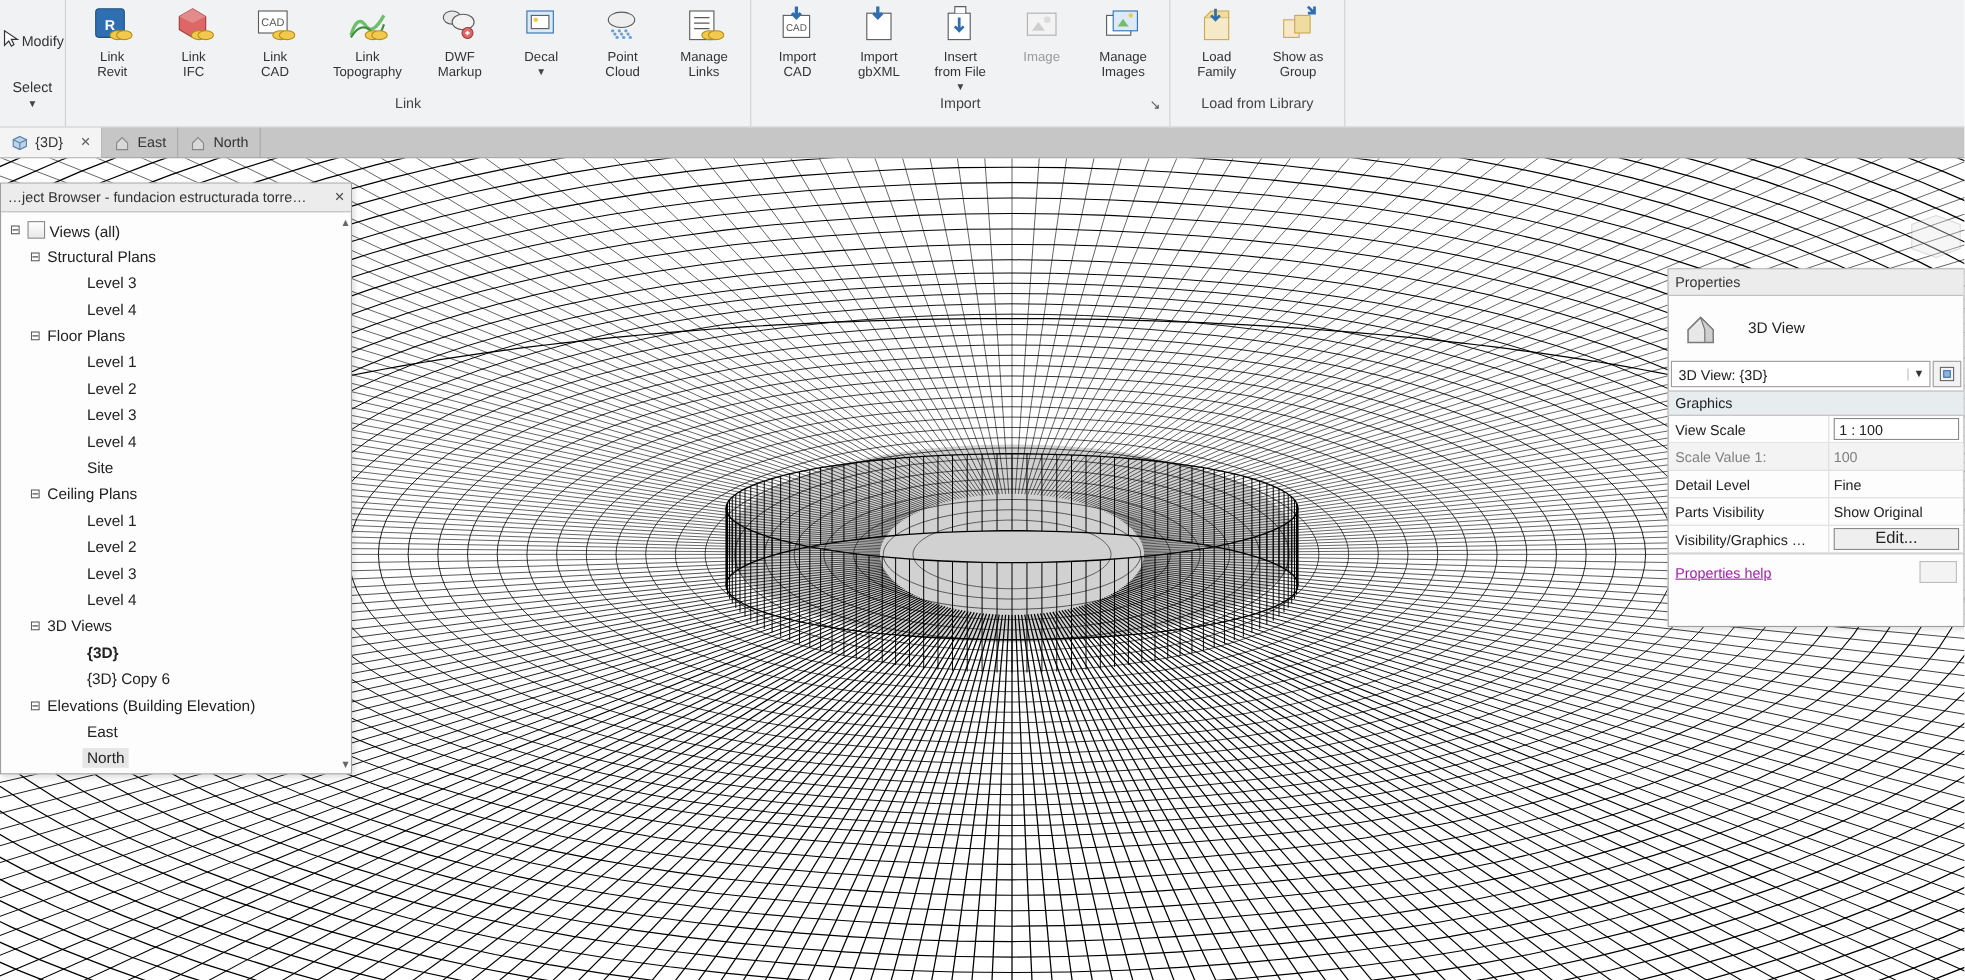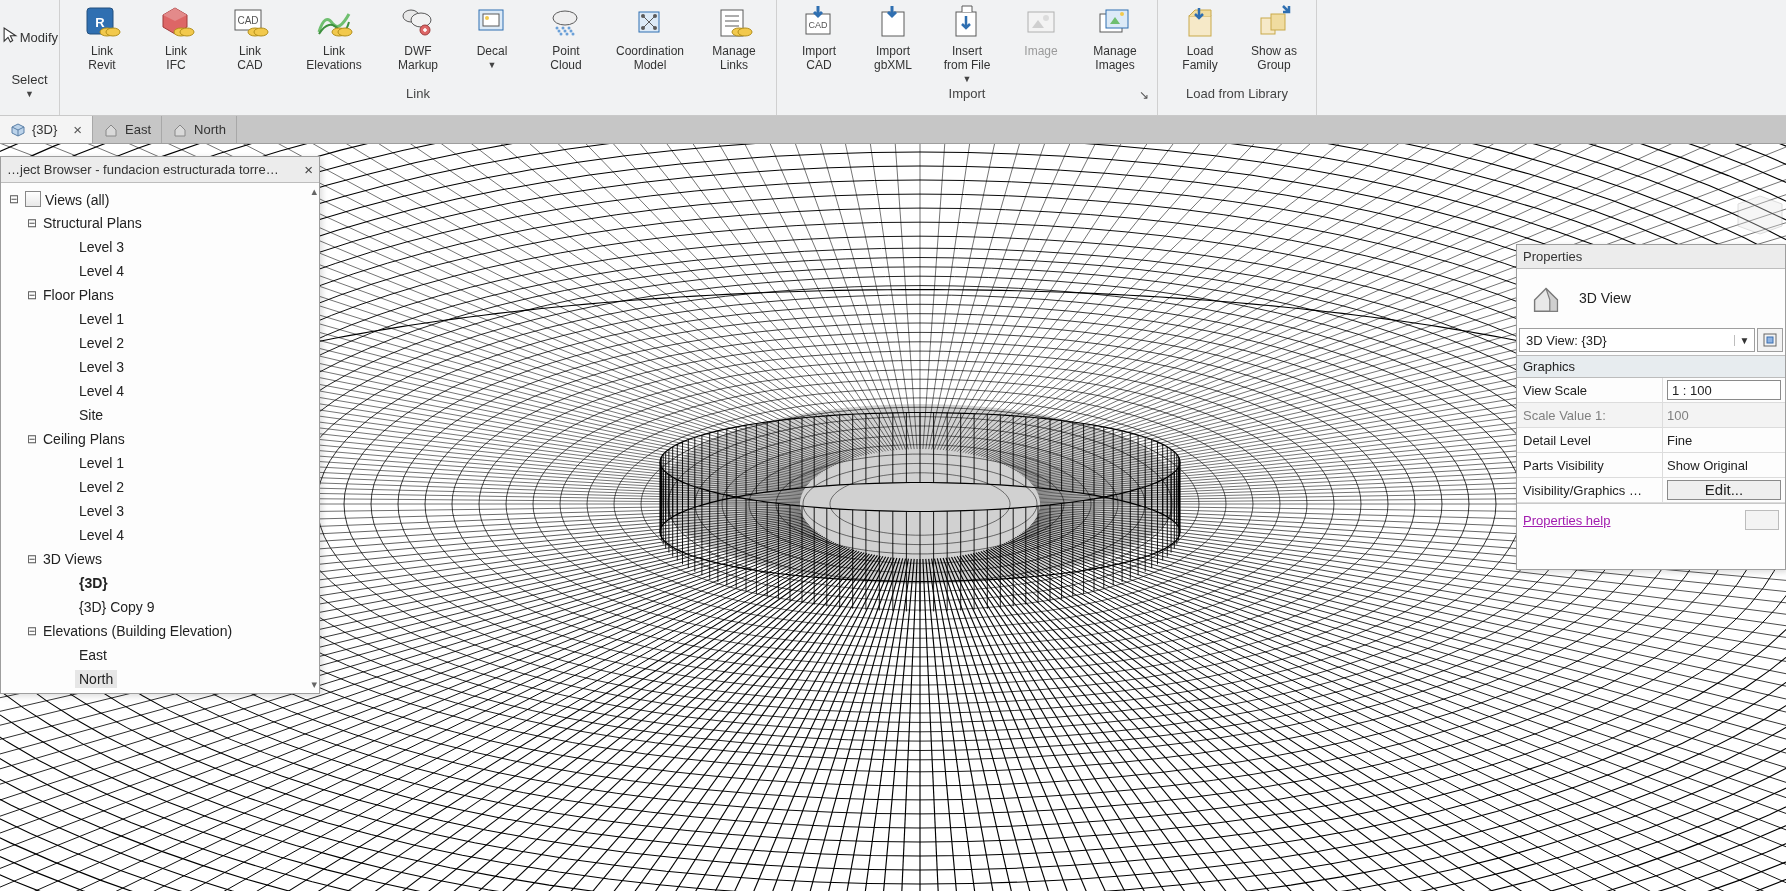--- a/index.html
+++ b/index.html
@@ -26,38 +26,38 @@
   .viewtab.active { background:#f4f4f4; }
   .viewtab .close-x { font-size:15px; color:#555; margin-left:10px; }
   .tab-ico { width:16px; height:16px; display:inline-flex; align-items:center; justify-content:center; }
   
   .workspace { position:relative; height:747px; background:#fff; }
   .canvas3d { position:absolute; inset:0; }
   
   .panel { position:absolute; background:#fdfdfd; border:1px solid #9e9e9e; box-shadow:2px 2px 6px rgba(0,0,0,0.15); }
   .panel-header { background:#ececec; border-bottom:1px solid #bdbdbd; font-size:13px; color:#333; padding:4px 6px; display:flex; align-items:center; justify-content:space-between; }
   .panel-header .close-x { font-size:15px; color:#444; }
-  .proj-browser { left:0; top:12px; width:320px; height:538px; }
+  .proj-browser { left:0; top:22px; width:320px; height:538px; }
   .tree { font-size:14px; color:#222; padding:4px 0 4px 2px; overflow:hidden; height:calc(100% - 26px); position:relative; }
   .tree .scroll-up { position:absolute; right:2px; top:2px; font-size:11px; color:#666; }
   .tree .scroll-dn { position:absolute; right:2px; bottom:2px; font-size:11px; color:#666; }
   .node { display:flex; align-items:center; height:24px; padding-left:4px; }
   .node .exp { width:14px; text-align:center; color:#555; font-size:12px; user-select:none; }
   .node .exp.none { visibility:hidden; }
   .node .lbl { padding:1px 4px; }
   .node.depth0 { padding-left:4px; }
   .node.depth1 { padding-left:22px; }
   .node.depth2 { padding-left:58px; }
   .node.view-root .lbl::before { content:""; display:inline-block; width:14px; height:14px; margin-right:4px; vertical-align:-2px; background:linear-gradient(#fff,#e8e8e8); border:1px solid #888; }
   .node.bold .lbl { font-weight:600; }
   .node.selected .lbl { background:#e6e6e6; }
   
   .props { right:0; top:100px; width:270px; height:326px; }
   .props-body { padding:0; font-size:13px; color:#222; }
-  .type-row { display:flex; align-items:center; gap:14px; padding:10px 10px 12px 10px; }
+  .type-row { display:flex; align-items:center; gap:24px; padding:10px 10px 12px 10px; }
   .type-row .type-ico { width:38px; height:38px; }
   .type-select { display:flex; align-items:center; border:1px solid #9e9e9e; background:#fff; height:24px; }
   .type-select .sel-text { flex:1; padding:0 6px; font-size:13px; }
   .type-select .dd { width:20px; text-align:center; border-left:1px solid #bdbdbd; font-size:10px; color:#333; }
   .inst-row { display:flex; align-items:center; height:26px; }
   .inst-row .sel { flex:1; }
   .inst-row .edit-type { width:26px; height:24px; border:1px solid #9e9e9e; background:#f3f3f3; margin-left:2px; display:flex; align-items:center; justify-content:center; }
   .cat-header { background:#e7ecef; border-top:1px solid #bcbcbc; border-bottom:1px solid #bcbcbc; padding:3px 6px; font-size:13px; }
   .prop-row { display:flex; height:25px; border-bottom:1px solid #dcdcdc; }
   .prop-row .k { width:146px; padding:3px 6px; border-right:1px solid #dcdcdc; display:flex; align-items:center; }
@@ -137,21 +137,21 @@
               <svg width="38" height="38" viewBox="0 0 38 38">
                 <path d="M4 28 Q10 8 18 20 Q24 28 34 10" fill="none" stroke="#6fbf6f" stroke-width="3"></path>
                 <path d="M4 30 Q14 14 24 26 Q30 32 34 18" fill="none" stroke="#3d8f3d" stroke-width="2"></path>
                 <g transform="translate(20,24)">
                   <ellipse cx="4" cy="4" rx="7" ry="4" fill="#f2c94c" stroke="#b38f1a"></ellipse>
                   <ellipse cx="10" cy="4" rx="7" ry="4" fill="#f2c94c" stroke="#b38f1a"></ellipse>
                 </g>
               </svg>
             </div>
             <span>Link</span>
-            <span>Elevations</span>
+            <span>Topography</span>
           </div>
           <div class="ribbon-item">
             <div class="ribbon-icon">
               <svg width="38" height="38" viewBox="0 0 38 38">
                 <ellipse cx="12" cy="12" rx="8" ry="6" fill="#e8e8e8" stroke="#5a5a5a"></ellipse>
                 <ellipse cx="22" cy="16" rx="10" ry="7" fill="#f2f2f2" stroke="#5a5a5a"></ellipse>
                 <circle cx="26" cy="26" r="5" fill="#d66" stroke="#a03b3b"></circle>
                 <path d="M24 26 L28 26 M26 24 L26 28" stroke="#fff" stroke-width="1.5"></path>
               </svg>
             </div>
@@ -181,34 +181,20 @@
                   <circle cx="18" cy="27" r="1.5"></circle>
                   <circle cx="20" cy="30" r="1.5"></circle>
                   <circle cx="22" cy="24" r="1.5"></circle>
                   <circle cx="24" cy="27" r="1.5"></circle>
                   <circle cx="26" cy="30" r="1.5"></circle>
                 </g>
               </svg>
             </div>
             <span>Point</span>
             <span>Cloud</span>
-          </div>
-          <div class="ribbon-item wide">
-            <div class="ribbon-icon">
-              <svg width="38" height="38" viewBox="0 0 38 38">
-                <rect x="8" y="8" width="20" height="20" fill="#dceaf7" stroke="#2f6fb1"></rect>
-                <circle cx="12" cy="12" r="2" fill="#5a5a5a"></circle>
-                <circle cx="24" cy="12" r="2" fill="#5a5a5a"></circle>
-                <circle cx="12" cy="24" r="2" fill="#5a5a5a"></circle>
-                <circle cx="24" cy="24" r="2" fill="#5a5a5a"></circle>
-                <path d="M12 12 L24 24 M24 12 L12 24" stroke="#5a5a5a"></path>
-              </svg>
-            </div>
-            <span>Coordination</span>
-            <span>Model</span>
           </div>
           <div class="ribbon-item">
             <div class="ribbon-icon">
               <svg width="38" height="38" viewBox="0 0 38 38">
                 <rect x="6" y="6" width="22" height="26" fill="#fff" stroke="#5a5a5a"></rect>
                 <line x1="10" y1="12" x2="24" y2="12" stroke="#5a5a5a"></line>
                 <line x1="10" y1="17" x2="24" y2="17" stroke="#5a5a5a"></line>
                 <line x1="10" y1="22" x2="24" y2="22" stroke="#5a5a5a"></line>
                 <g transform="translate(20,24)">
                   <ellipse cx="4" cy="4" rx="7" ry="4" fill="#f2c94c" stroke="#b38f1a"></ellipse>
@@ -876,21 +862,21 @@
         <div class="node depth1">
           <span class="exp ">⊟</span>
           <span class="lbl">3D Views</span>
         </div>
         <div class="node depth2 bold">
           <span class="exp none">•</span>
           <span class="lbl">{3D}</span>
         </div>
         <div class="node depth2">
           <span class="exp none">•</span>
-          <span class="lbl">{3D} Copy 9</span>
+          <span class="lbl">{3D} Copy 6</span>
         </div>
         <div class="node depth1">
           <span class="exp ">⊟</span>
           <span class="lbl">Elevations (Building Elevation)</span>
         </div>
         <div class="node depth2">
           <span class="exp none">•</span>
           <span class="lbl">East</span>
         </div>
         <div class="node depth2 selected">

